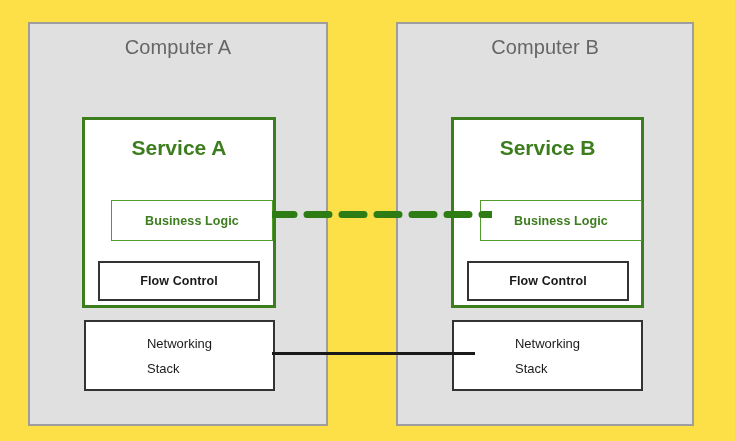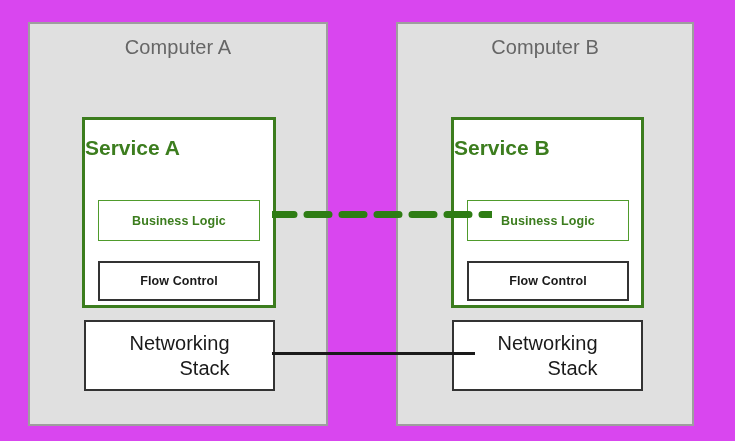--- a/index.html
+++ b/index.html
@@ -8,21 +8,21 @@
     background: #ffffff;
   }
   body {
     font-family: "Liberation Sans", sans-serif;
     -webkit-font-smoothing: antialiased;
   }
   #canvas {
     position: relative;
     width: 735px;
     height: 441px;
-    background: #d946ef;
+    background: #fde047;
     overflow: hidden;
   }
 
   
   .computer-box {
     position: absolute;
     background: #e0e0e0;
     border: 2px solid #9e9e9e;
     box-sizing: border-box;
   }
@@ -50,20 +50,21 @@
     box-sizing: border-box;
   }
   #service-a { left: 80px;  top: 115px; width: 194px; height: 191px; }
   #service-b { left: 473px; top: 115px; width: 193px; height: 191px; }
 
   .service-title {
     position: absolute;
     top: 15px;
     left: 0;
     right: 0;
+    text-align: center;
     font-size: 21px;
     font-weight: bold;
     color: #3c7d1e;
     line-height: 26px;
     white-space: nowrap;
   }
 
   
   .module-box {
     position: absolute;
@@ -73,41 +74,42 @@
     align-items: center;
     justify-content: center;
     font-size: 12.5px;
     font-weight: bold;
     letter-spacing: 0.1px;
     white-space: nowrap;
   }
   .module-green {
     border: 1.5px solid #4f9b2c;
     color: #3c7d1e;
+    margin-left: 13px;
   }
   .module-black {
     border: 2px solid #333333;
     color: #1a1a1a;
     margin-top: 8px;
   }
   
   .business-logic { left: 13px; top: 80px; width: 162px; height: 41px; }
   .flow-control   { left: 13px; top: 133px; width: 162px; height: 40px; }
 
   
   .net-box {
     position: absolute;
     background: #ffffff;
     border: 2px solid #333333;
     box-sizing: border-box;
     display: flex;
     align-items: center;
     justify-content: center;
-    text-align: right;
-    font-size: 20px;
+    text-align: left;
+    font-size: 13px;
     color: #1a1a1a;
     line-height: 25px;
   }
   #net-a { left: 82px;  top: 318px; width: 191px; height: 71px; }
   #net-b { left: 474px; top: 318px; width: 191px; height: 71px; }
 
   
   #dashed-link {
     position: absolute;
     left: 272px;

